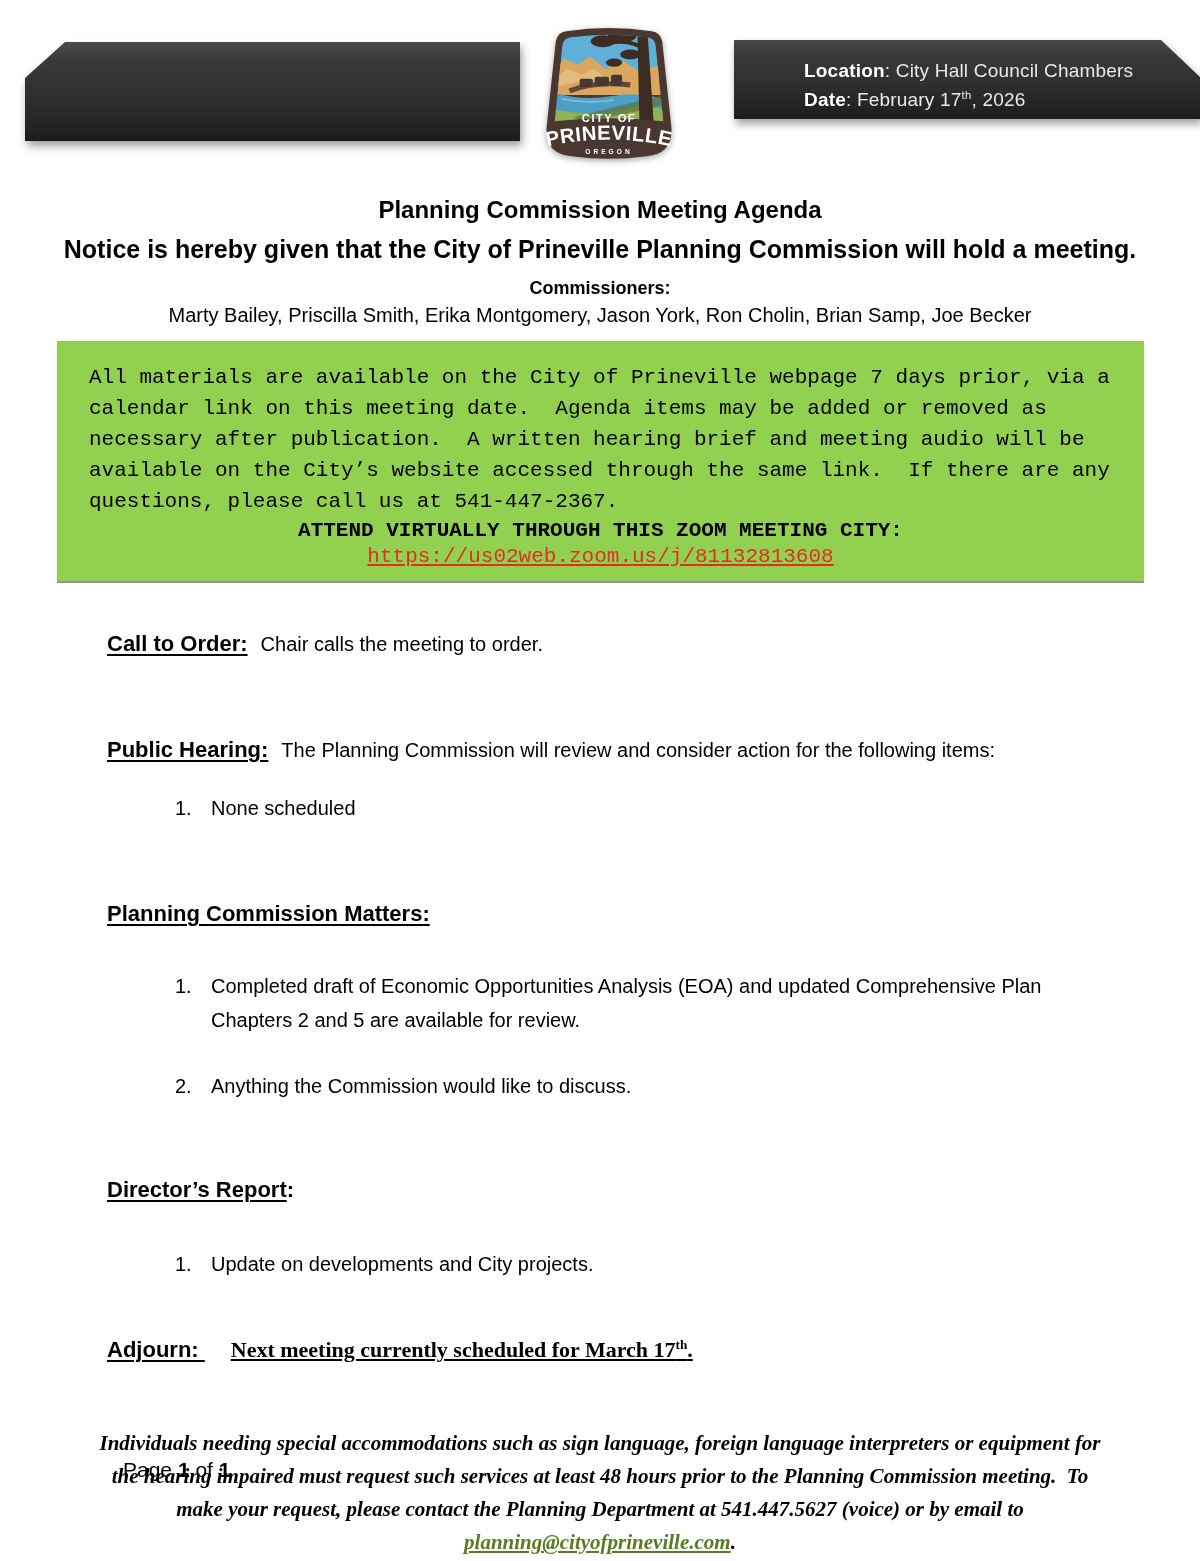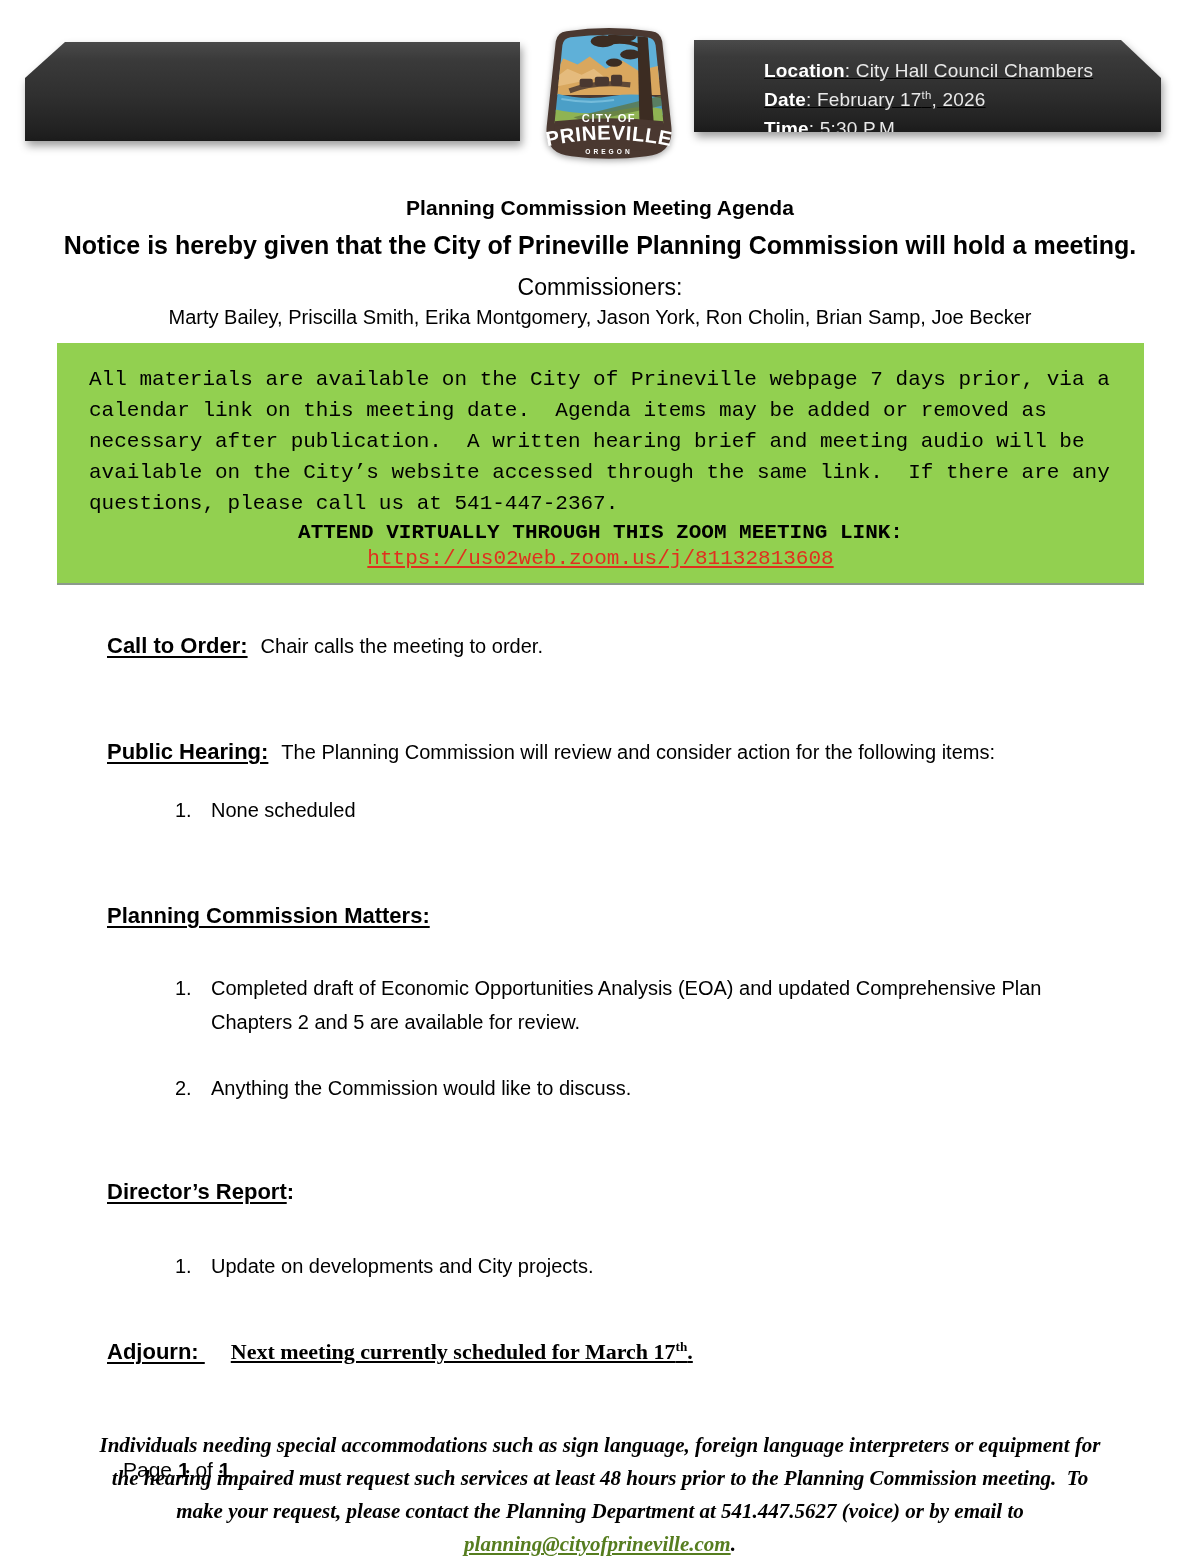--- a/index.html
+++ b/index.html
@@ -6,34 +6,34 @@
   html,body { background:#ffffff; }
   body { font-family:"Liberation Sans", sans-serif; color:#000; }
   .page { position:relative; width:1200px; height:1561px; background:#fff; overflow:hidden; }
 
   
   .masthead { position:relative; height:166px; }
   .banner-wrap { position:absolute; filter:drop-shadow(2px 5px 4px rgba(0,0,0,0.38)); }
   .banner { width:100%; height:100%; background:linear-gradient(180deg,#4a4a4a 0%,#3a3a3a 18%,#2f2f2f 55%,#222 88%,#1b1b1b 100%); }
   .banner-left-wrap { left:25px; top:42px; width:495px; height:99px; }
   .banner-left { clip-path:polygon(40px 0, 100% 0, 100% 100%, 0 100%, 0 36px); }
-  .banner-right-wrap { left:694px; top:40px; width:467px; height:92px;text-decoration:underline; }
+  .banner-right-wrap { left:734px; top:40px; width:467px; height:79px; }
   .banner-right { clip-path:polygon(0 0, calc(100% - 40px) 0, 100% 38px, 100% 100%, 0 100%); padding:16px 0 0 70px; }
   .info-line { font-size:19px; color:#e9e9e9; line-height:29px; letter-spacing:.2px; }
   .info-line .lbl { font-weight:bold; color:#fff; }
   sup { font-size:60%; vertical-align:super; line-height:0; }
 
   .logo-wrap { position:absolute; left:533px; top:24px; width:152px; height:142px; filter:drop-shadow(0 2px 3px rgba(0,0,0,0.35)); }
 
   
   .intro { text-align:center; padding-top:30px; }
-  .doc-title { font-size:21px; font-weight:bold; }
+  .doc-title { font-size:24px; font-weight:bold; }
   .doc-subtitle { font-size:25px; font-weight:bold; margin-top:6px; }
   .doc-notice { font-size:25px; font-weight:bold; margin-top:11px; }
-  .commissioners-label { font-size:23px; font-weight:normal; margin-top:14px; }
+  .commissioners-label { font-size:18px; font-weight:bold; margin-top:14px; }
   .commissioners-names { font-size:20px; margin-top:5px; }
 
   
   .notice-box { margin:14px 56px 0 57px; background:var(--notice-bg,#92d050); padding:21px 32px 13px 32px; border-bottom:2px solid #8c9a8c;font-family:Liberation Mono, monospace; }
   .notice-box .box-body { font-size:21px; line-height:31px; color:#000; }
   .zoom-heading { text-align:center; font-size:21px; font-weight:bold; margin-top:2px; }
   .zoom-link-line { text-align:center; margin-top:3px; }
   .zoom-link { font-size:21px; color:var(--link-red,#e0301e); text-decoration:underline; cursor:pointer; }
 
   
@@ -135,21 +135,21 @@
 
   <div class="intro">
     <div class="doc-title">Planning Commission Meeting Agenda</div>
     <div class="doc-notice">Notice is hereby given that the City of Prineville Planning Commission will hold a meeting.</div>
     <div class="commissioners-label">Commissioners:</div>
     <div class="commissioners-names">Marty Bailey, Priscilla Smith, Erika Montgomery, Jason York, Ron Cholin, Brian Samp, Joe Becker</div>
   </div>
 
   <div class="notice-box">
     <div class="box-body ws">All materials are available on the City of Prineville webpage 7 days prior, via a calendar link on this meeting date.  Agenda items may be added or removed as necessary after publication.  A written hearing brief and meeting audio will be available on the City’s website accessed through the same link.  If there are any questions, please call us at 541-447-2367.</div>
-    <div class="zoom-heading">ATTEND VIRTUALLY THROUGH THIS ZOOM MEETING LINK:</div>
+    <div class="zoom-heading">ATTEND VIRTUALLY THROUGH THIS ZOOM MEETING CITY:</div>
     <div class="zoom-link-line"><a class="zoom-link">https://us02web.zoom.us/j/81132813608</a></div>
   </div>
 
   <div class="content">
 
     <div class="sec sec-call">
       <span class="sec-heading">Call to Order:</span><span class="sec-body">Chair calls the meeting to order.</span>
     </div>
 
     <div class="sec sec-hearing">

